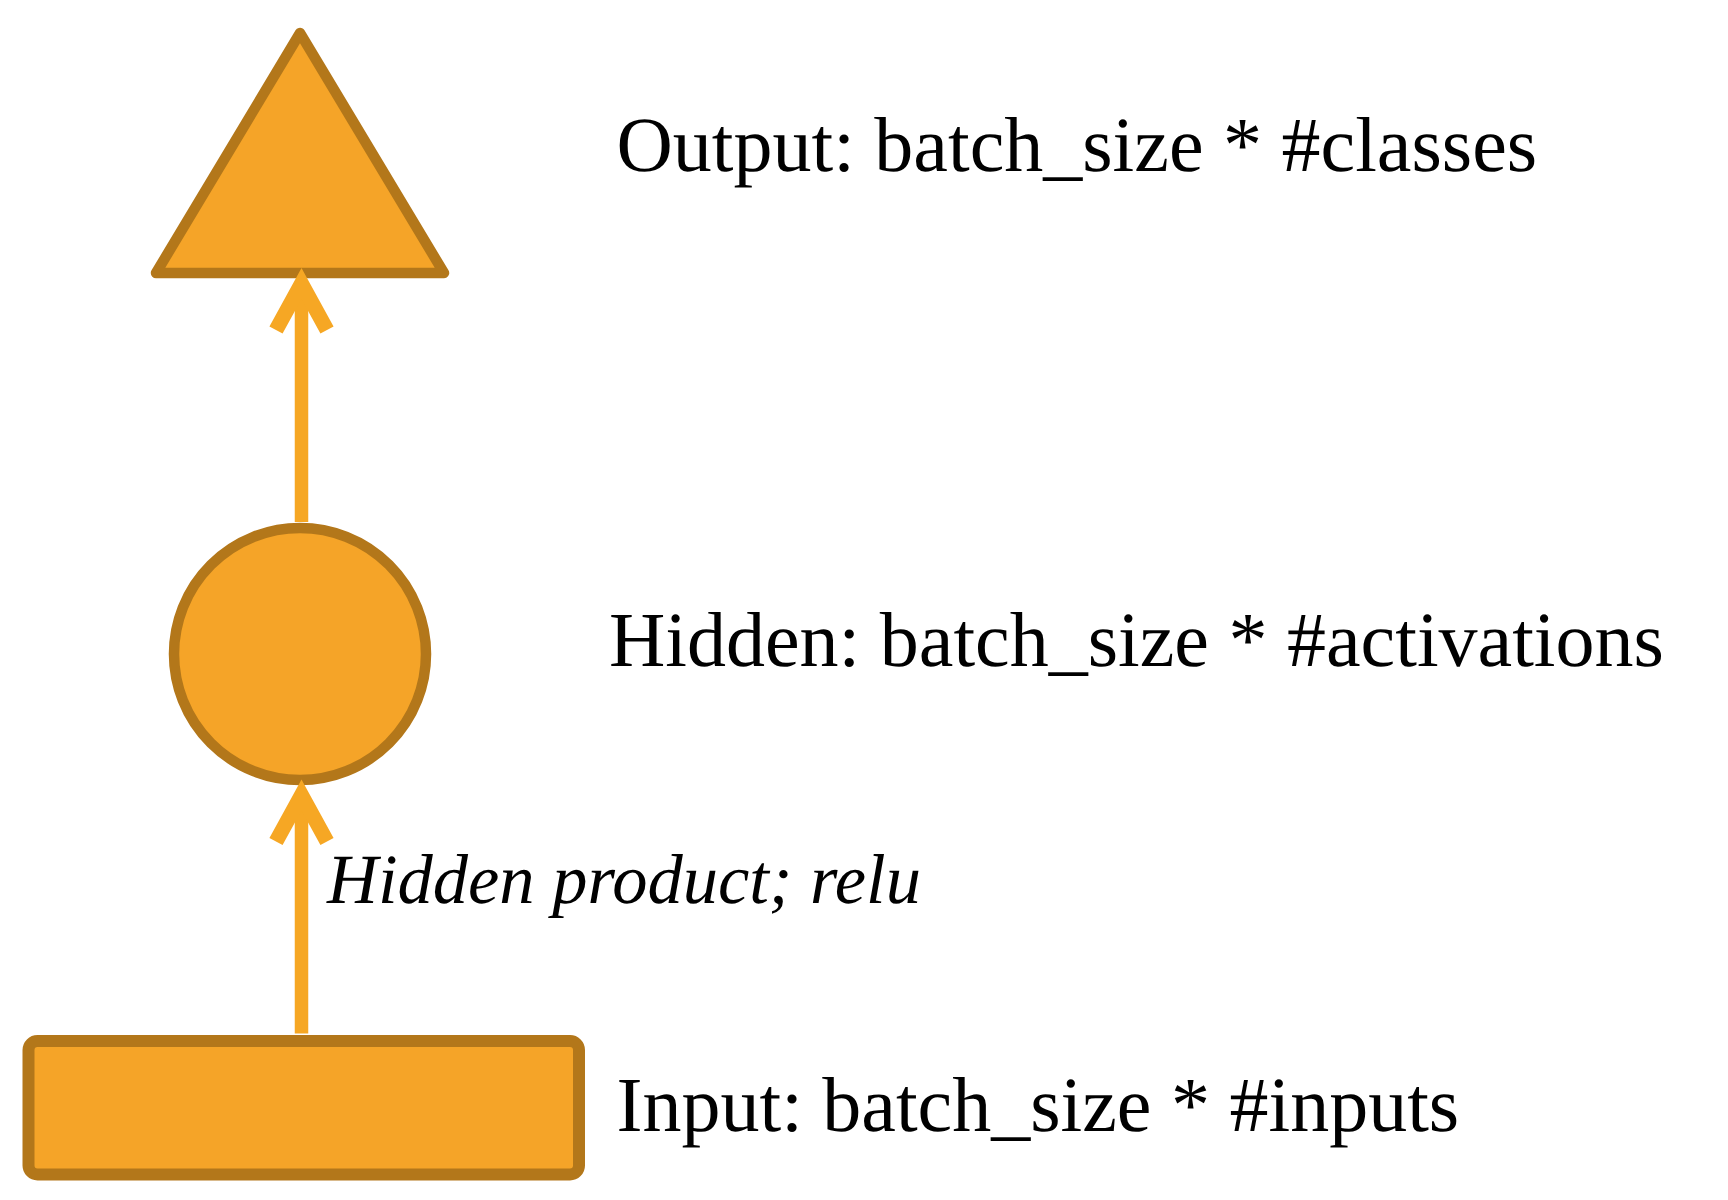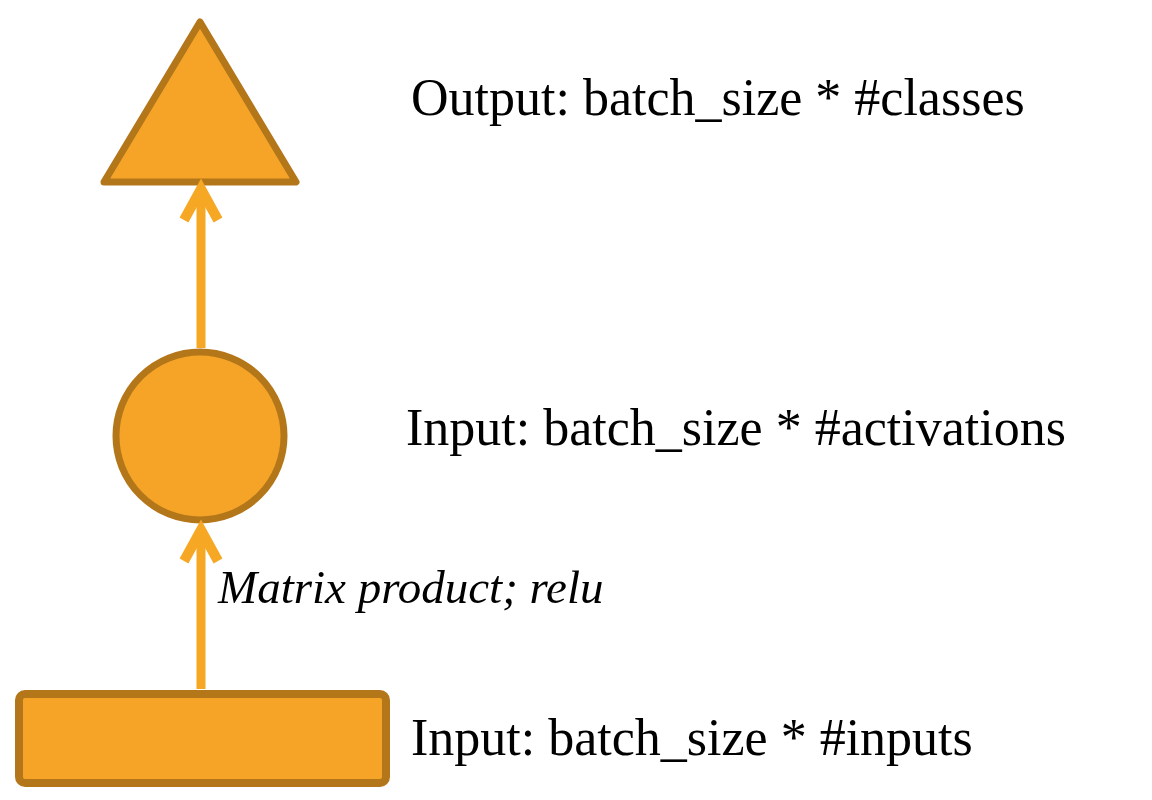--- a/index.html
+++ b/index.html
@@ -78,18 +78,18 @@
       <line x1="201" y1="689" x2="201" y2="540" stroke-width="9"></line>
       <path d="M184,561 L201,530 L218,561" stroke-width="10"></path>
     </g>
 
     <rect class="shape" x="19" y="694" width="367" height="89" rx="6" stroke-width="8"></rect>
   </svg>
 
   <div class="label node-label output-label">Output: batch_size * #classes</div>
 
 
-  <div class="label node-label hidden-label">Input: batch_size * #activations</div>
+  <div class="label node-label hidden-label">Hidden: batch_size * #activations</div>
 
-  <div class="label edge-label relu-label">Matrix product; relu</div>
+  <div class="label edge-label relu-label">Hidden product; relu</div>
 
   <div class="label node-label input-label">Input: batch_size * #inputs</div>
 </div>
 
 </body></html>

